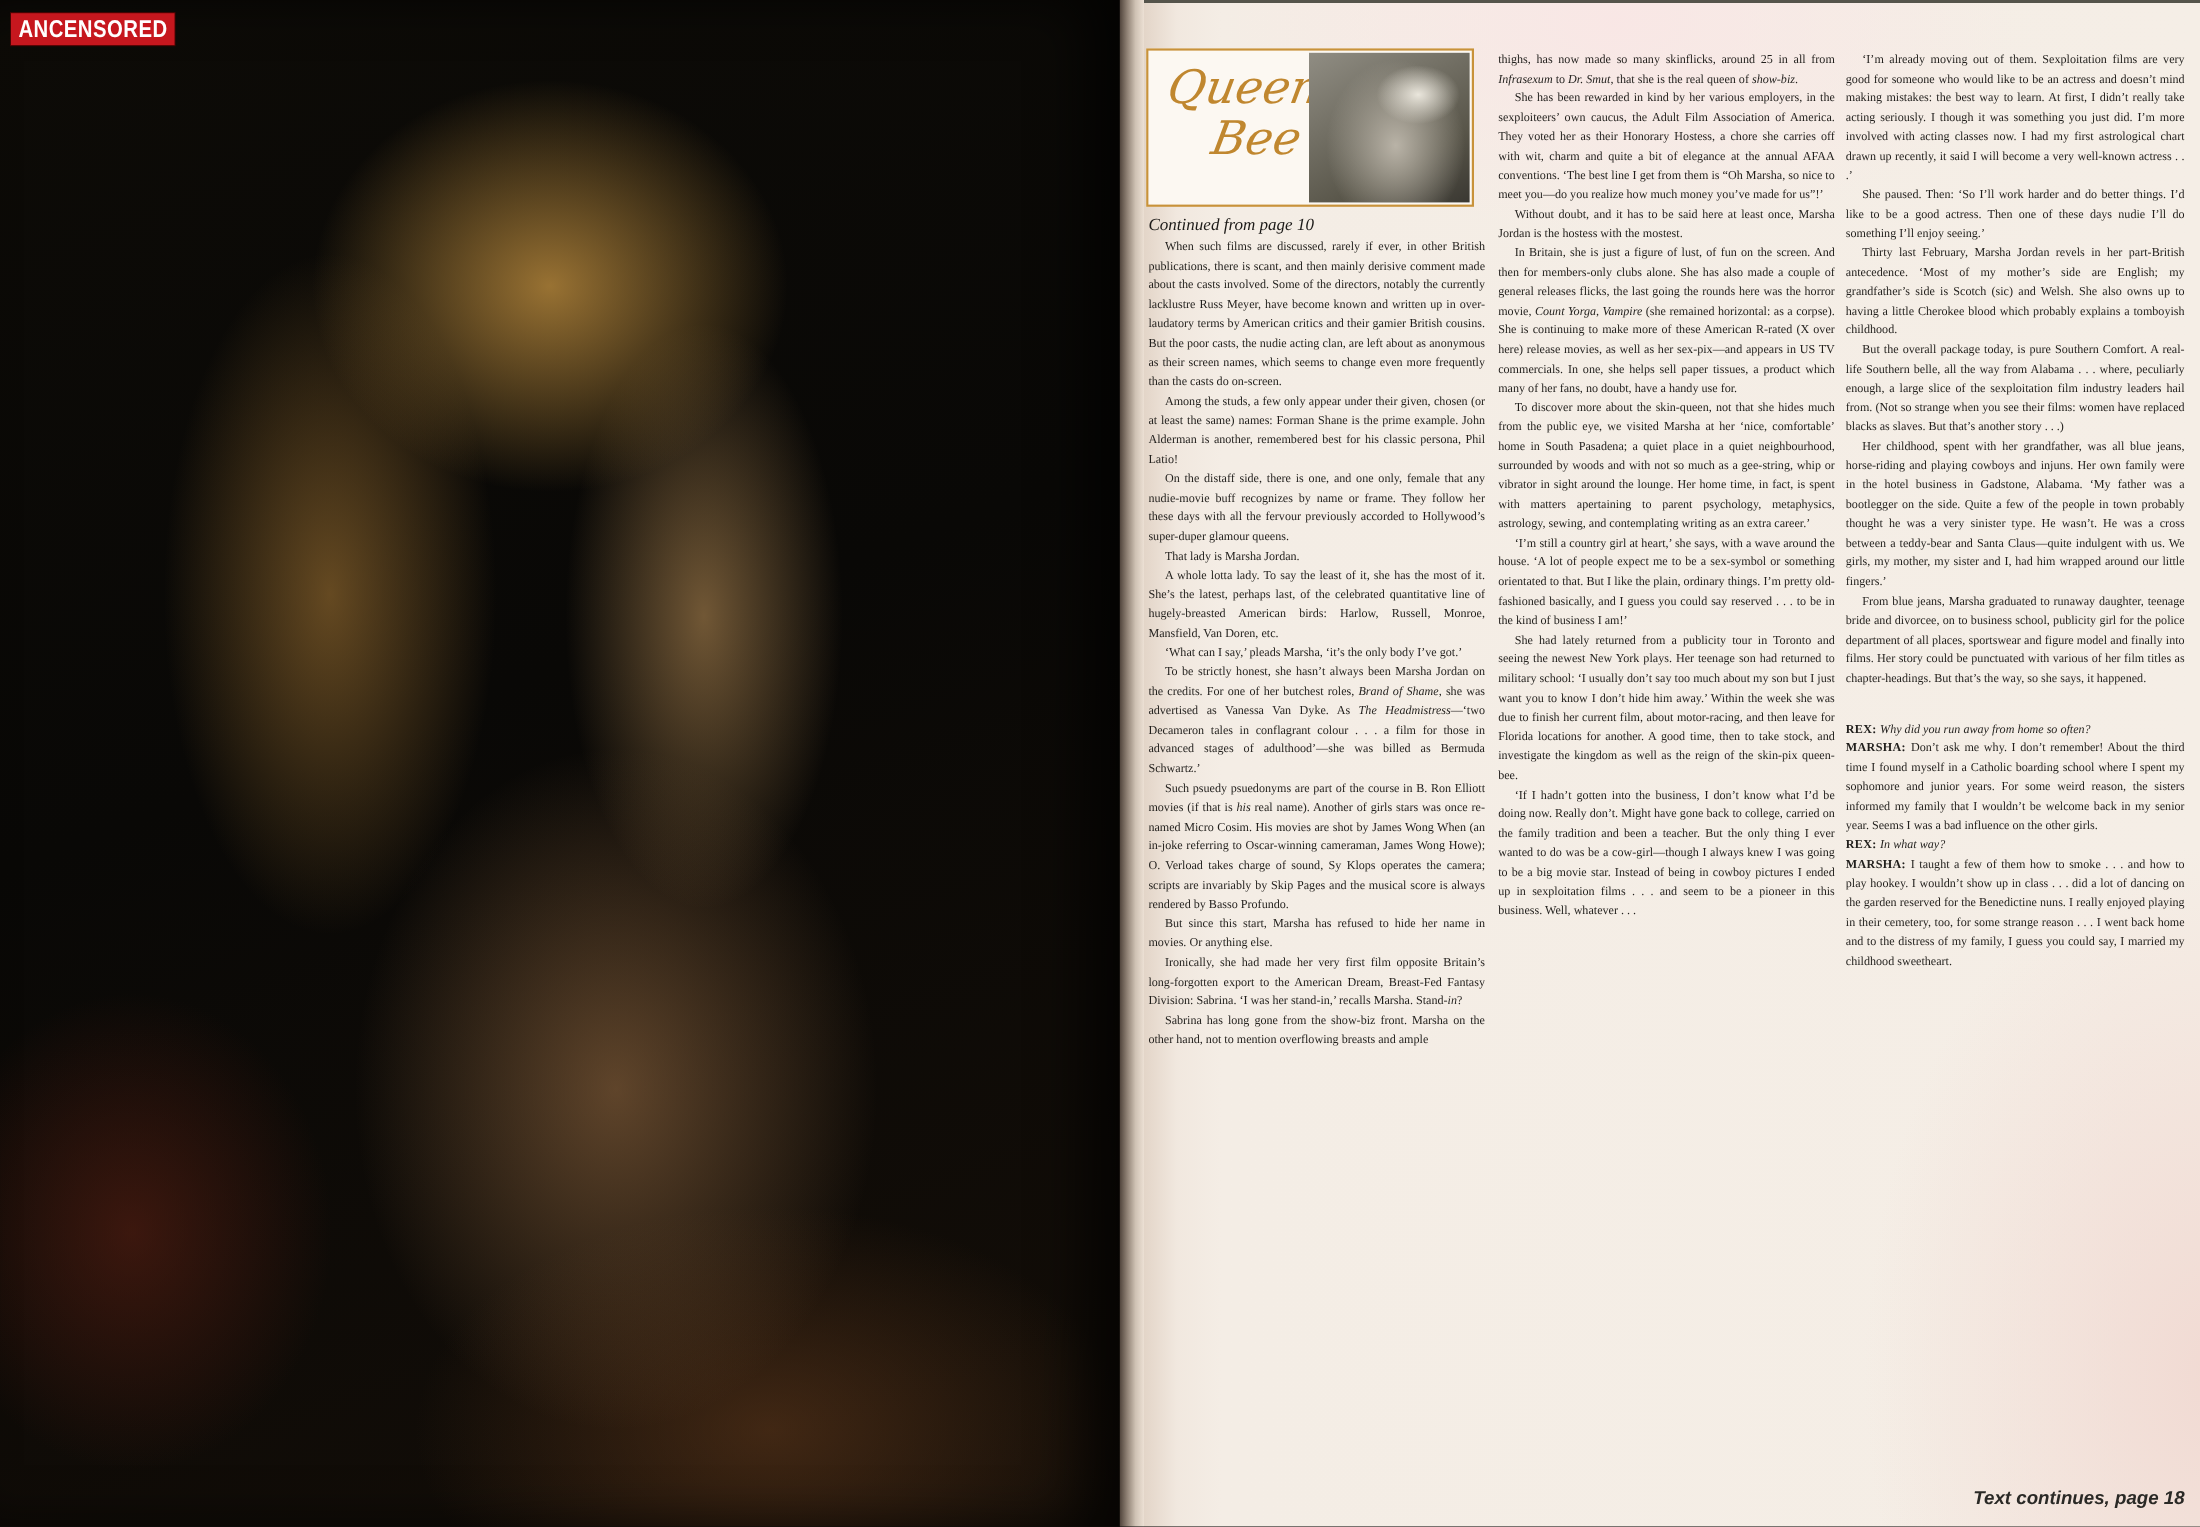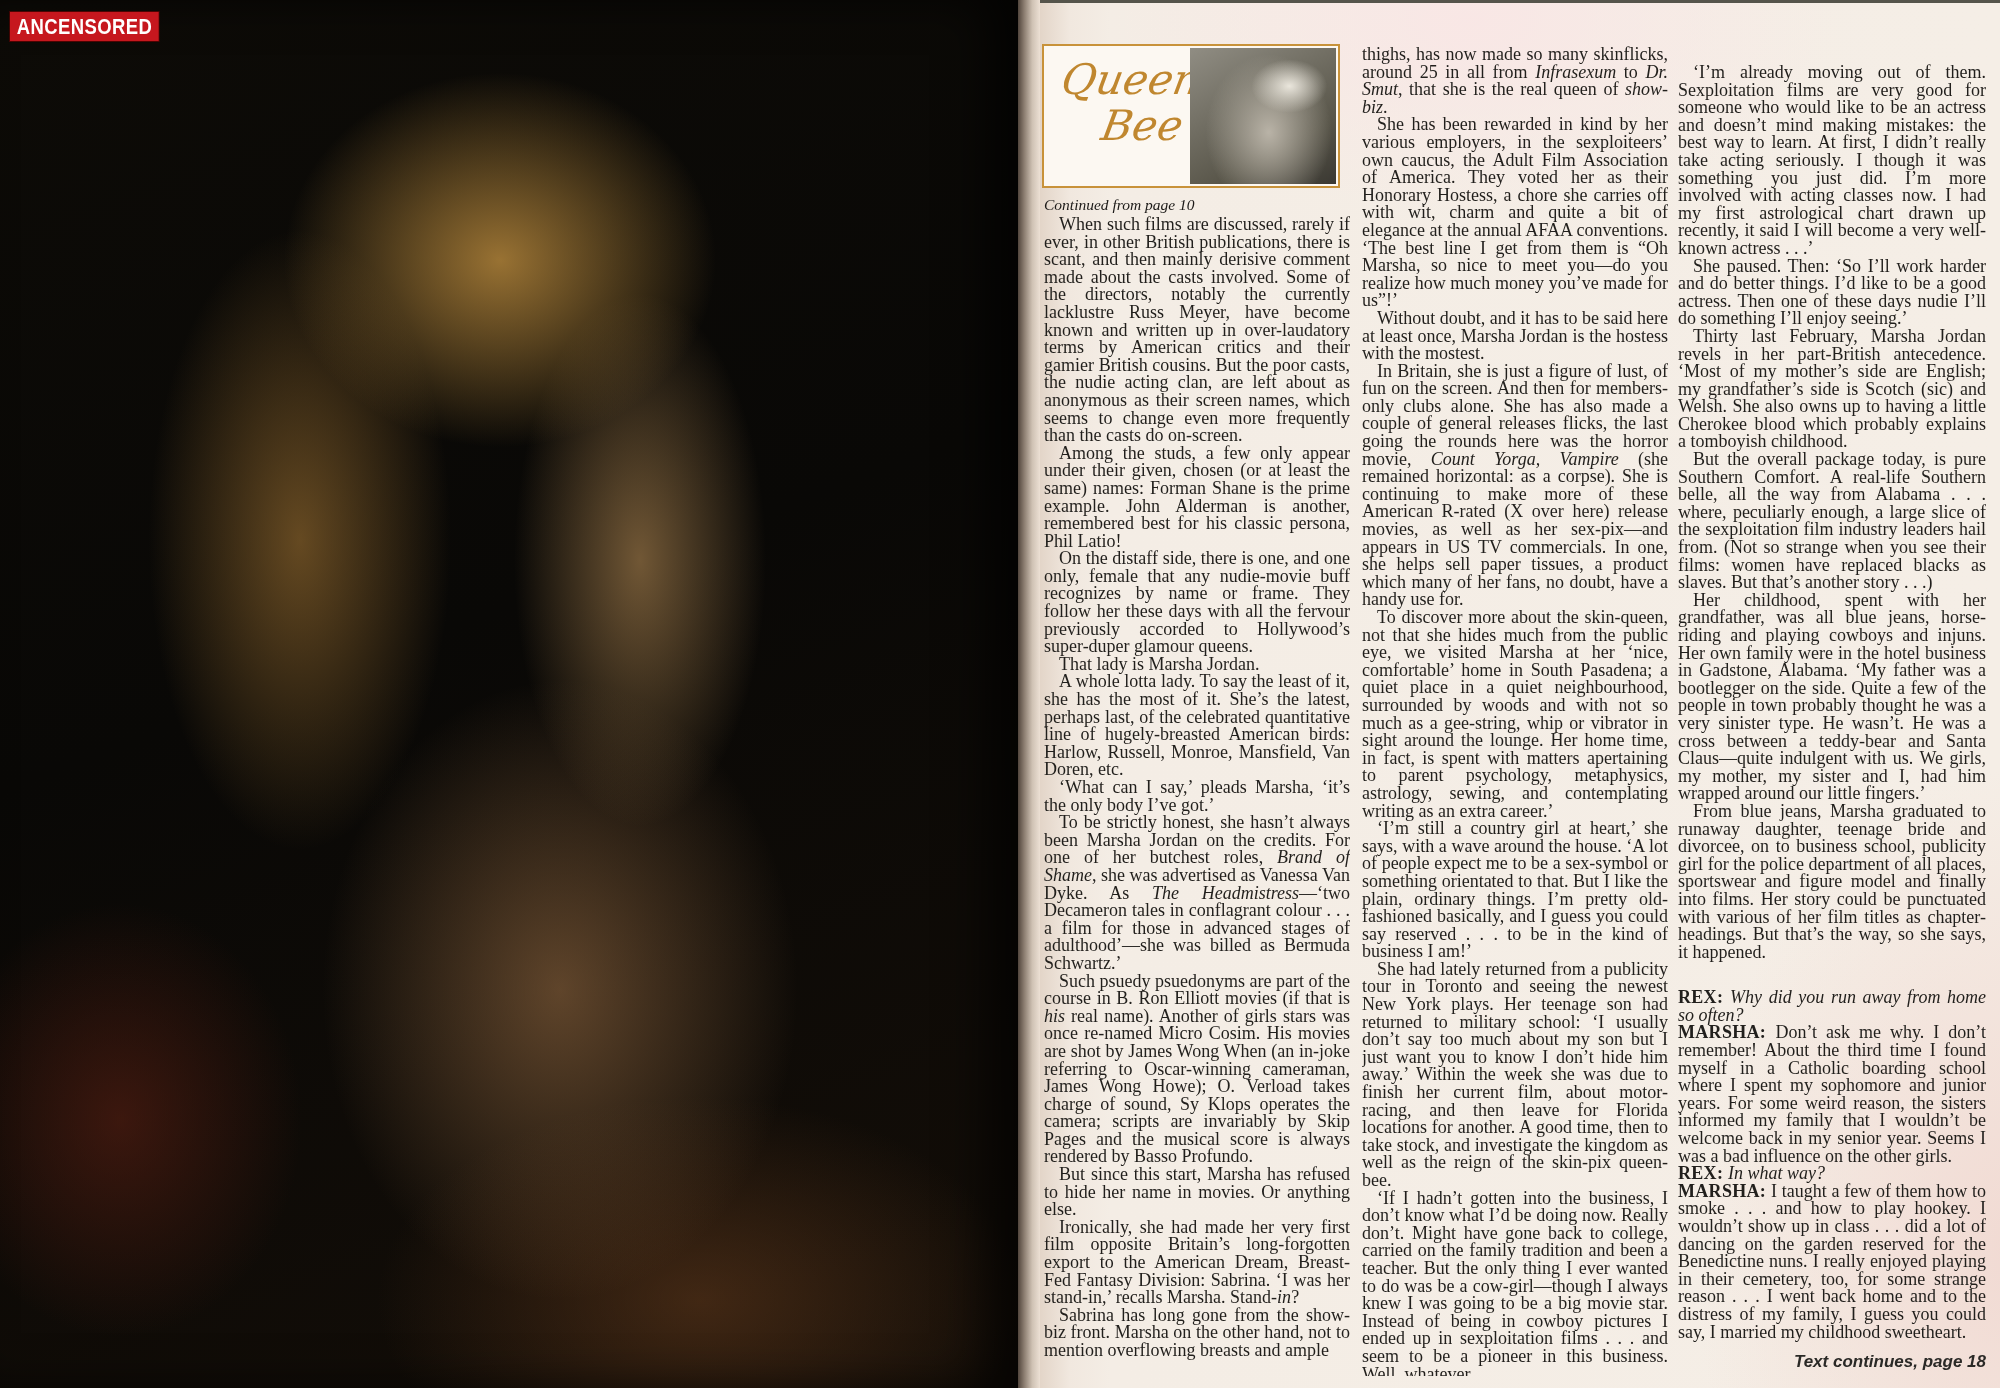--- a/index.html
+++ b/index.html
@@ -41,30 +41,30 @@
   .qb-title .l2{display:block;margin:-6px 0 0 48px;}
   .qb-photo{position:absolute;right:2px;top:2px;width:146px;height:136px;
     background:
       radial-gradient(ellipse 54px 38px at 68% 28%, #eae6dc, rgba(0,0,0,0) 70%),
       radial-gradient(ellipse 84px 104px at 54% 62%, #b9b3a7, rgba(0,0,0,0) 75%),
       linear-gradient(150deg,#908d83 0%,#585549 70%,#3a3832 100%);}
   .continued{position:absolute;left:4px;top:196px;font-weight:normal;font-style:italic;
     font-size:15.5px;color:#1c1a18;}
 
   
-  .col{position:absolute;width:306px;font-size:18px;line-height:17.6px;text-align:justify;
+  .col{position:absolute;width:306px;font-size:11px;line-height:17.6px;text-align:justify;
     color:#211f1c;overflow:hidden;}
   .col p{margin:0;text-indent:15px;}
   .col p.flush{text-indent:0;}
   .col p.qa{text-indent:0;}
   .col p.qa-first{margin-top:28px;}
   .col p.qa b{letter-spacing:.3px;}
   .col-1{left:4px;top:216px;height:1152px;}
   .col-2{left:322px;top:46px;height:1330px;}
-  .col-3{left:638px;top:64px;height:1320px;width:308px;}
+  .col-3{left:638px;top:46px;height:1320px;width:308px;}
 
   .page-footer{position:absolute;right:14px;bottom:16px;font-family:"Liberation Sans",sans-serif;
     font-weight:bold;font-style:italic;font-size:17px;color:#2a2926;}
 </style>
 </head>
 <body>
 
 <div class="stage">
 
   <div class="photo-page">

